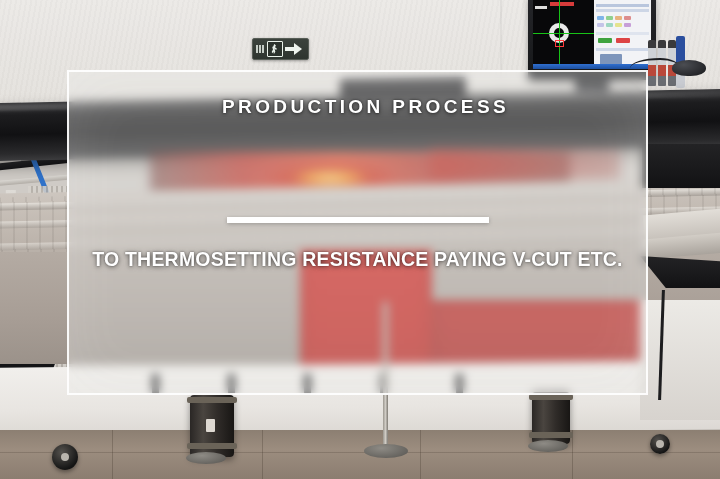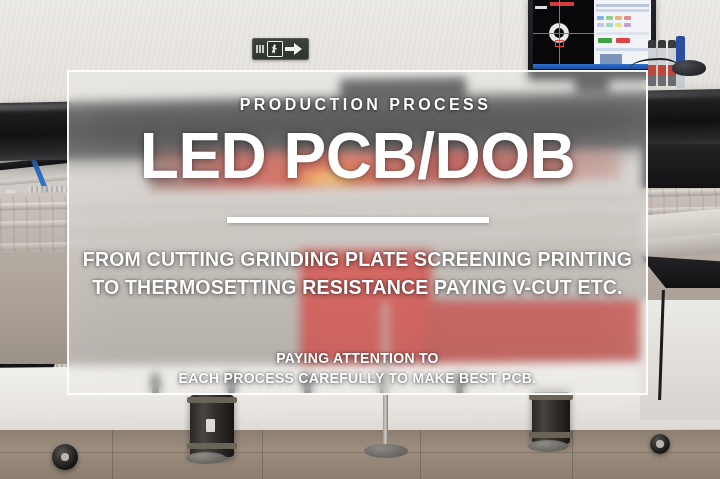--- a/index.html
+++ b/index.html
@@ -274,21 +274,21 @@
     border:2px solid rgba(255,255,255,.92);
     background:rgba(233,231,228,.34);
     backdrop-filter:blur(5px) saturate(.92);
     -webkit-backdrop-filter:blur(5px) saturate(.92);
     box-shadow:inset 0 0 60px rgba(255,255,255,.12);
   }
 
   .kicker{
     position:absolute; left:16px; right:0; top:24px;
     text-align:center; color:#fff;
-    font-size:16px; font-weight:bold; letter-spacing:3.4px;
+    font-size:19px; font-weight:bold; letter-spacing:3.4px;
     text-shadow:0 1px 4px rgba(0,0,0,.55), 0 0 2px rgba(0,0,0,.5);
   }
   .bigtitle{
     position:absolute; left:0; right:0; top:52px;
     text-align:center; color:#fff;
     font-size:64px; font-weight:bold; letter-spacing:-0.5px; line-height:1;
     text-shadow:0 2px 10px rgba(0,0,0,.38), 0 0 3px rgba(0,0,0,.28);
   }
   .divider{
     position:absolute; left:50%; transform:translateX(-50%); top:145px;
@@ -448,29 +448,23 @@
       <div class="rf-leg"></div>
     </div>
 
     <div class="photo-soft"></div>
   </div>
 
   <div class="overlay">
 
     <div class="kicker">PRODUCTION PROCESS</div>
 
-    <div class="bigtitle">LED PCB/DOB</div>
 
     <div class="divider"></div>
 
     <div class="steps">
-      <div>FROM CUTTING   GRINDING PLATE   SCREENING PRINTING</div>
       <div>TO THERMOSETTING RESISTANCE PAYING  V-CUT ETC.</div>
     </div>
 
-    <div class="note">
-      <div>PAYING ATTENTION TO</div>
-      <div>EACH PROCESS CAREFULLY TO MAKE BEST PCB.</div>
-    </div>
 
   </div>
 
 </div>
 
 </body></html>

